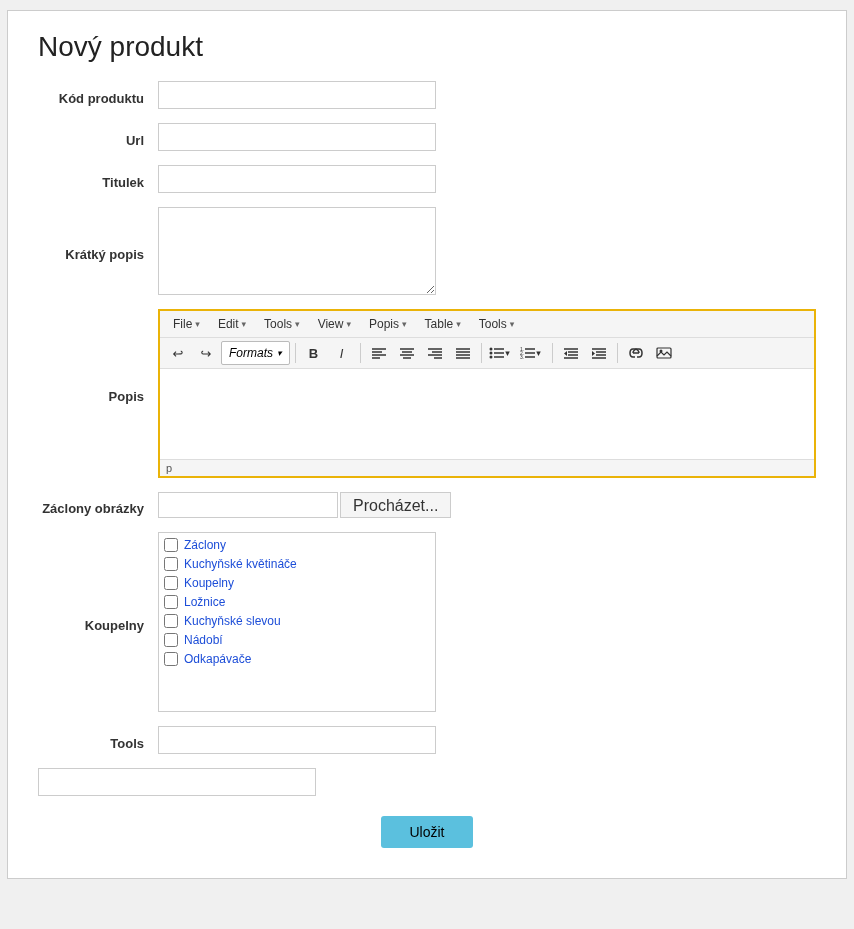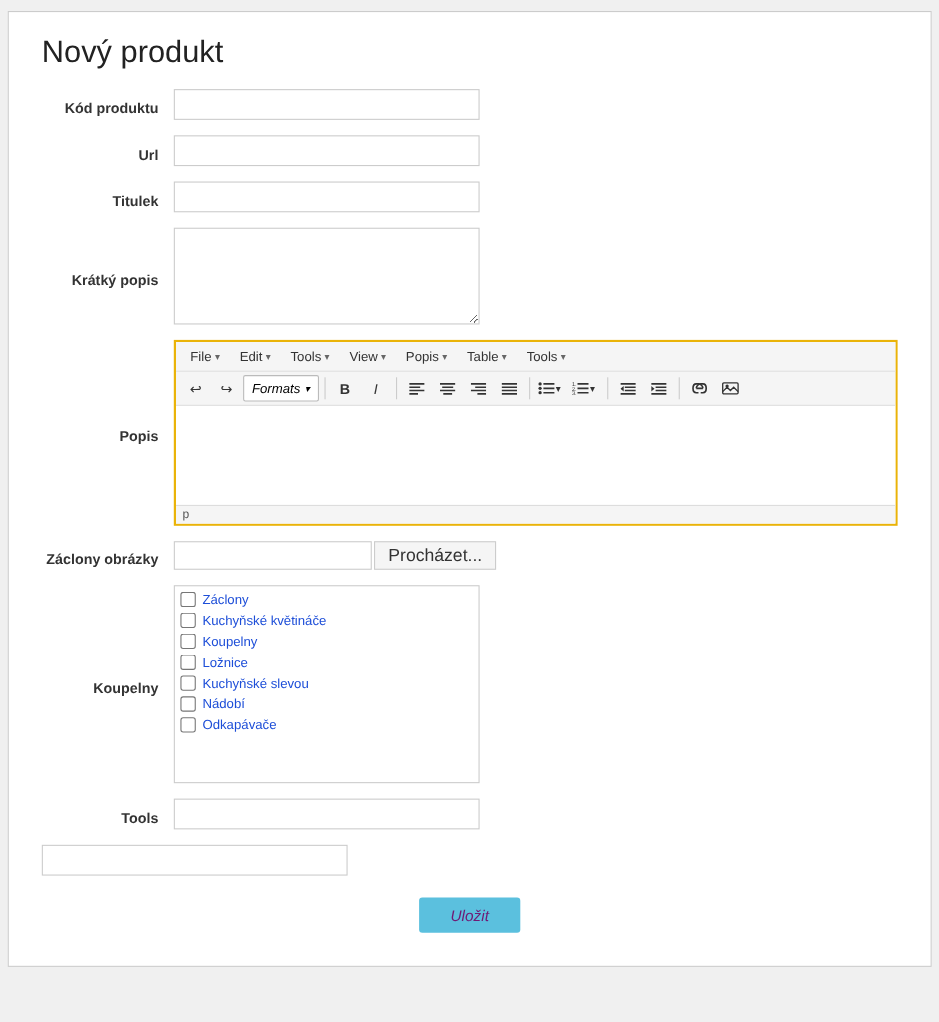--- a/index.html
+++ b/index.html
@@ -198,27 +198,26 @@
       width: 278px;
       height: 28px;
       border: 1px solid #ccc;
       padding: 5px 7px;
       font-size: 13px;
       color: #555;
     }
     
     .save-btn {
       background: #5bc0de;
-      color: #701a75;
+      color: #000000;
       border: none;
       padding: 8px 28px;
       font-size: 14px;
       cursor: pointer;
       border-radius: 3px;
-      font-style: italic;
     }
     .btn-row {
       display: flex;
       justify-content: center;
       margin-top: 20px;
     }
     
     .category-list-wrapper::-webkit-scrollbar {
       width: 14px;
     }

